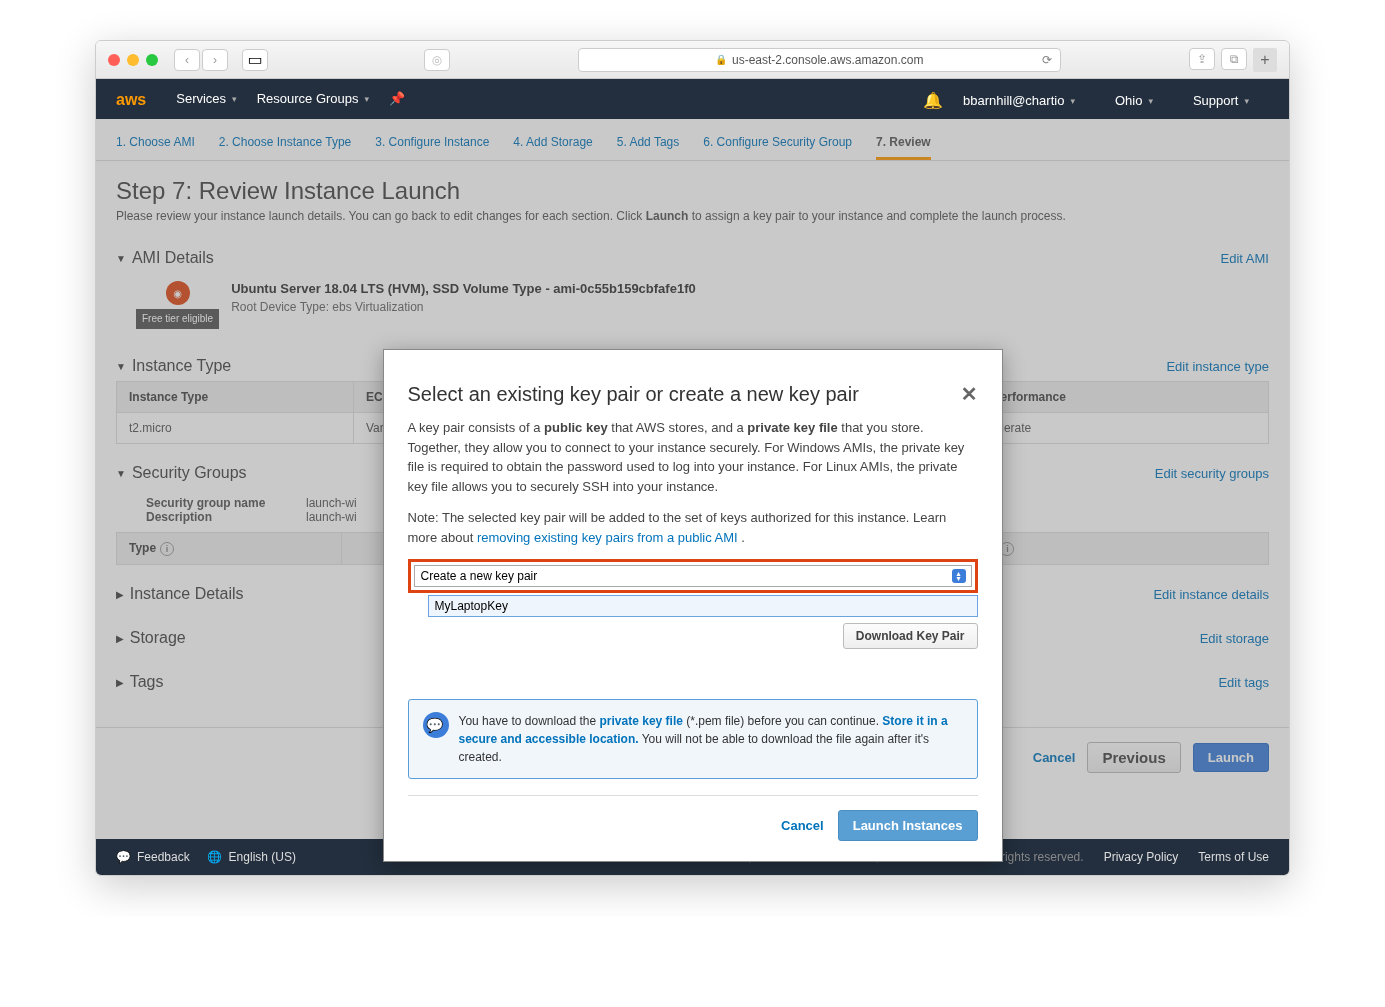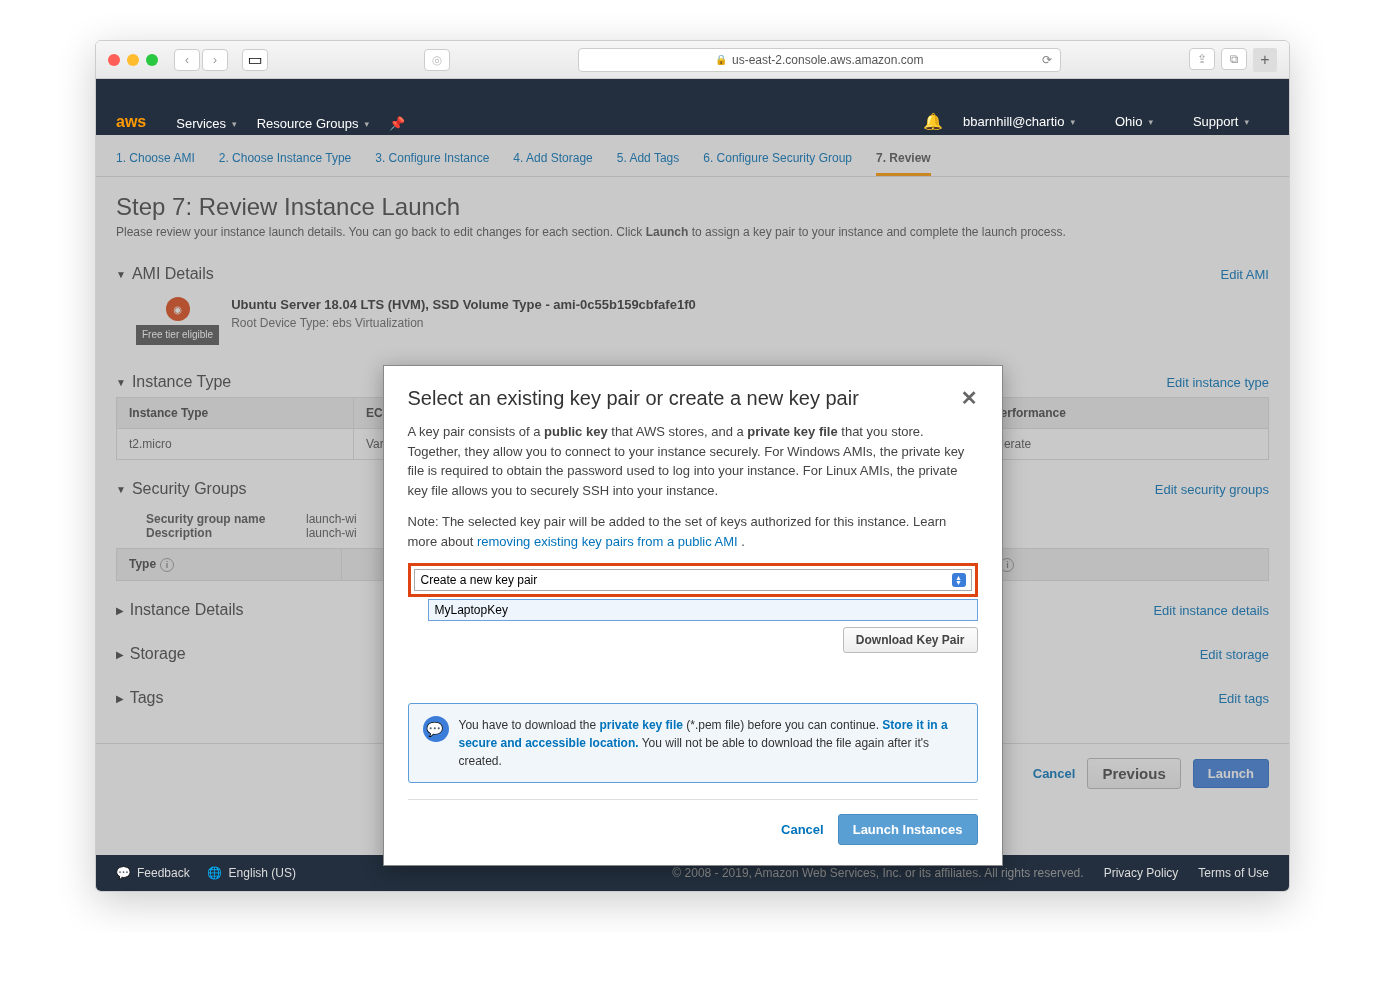--- a/index.html
+++ b/index.html
@@ -10,21 +10,21 @@
 .dot { width: 12px; height: 12px; border-radius: 50%; }
 .dot-r { background: #ff5f57; } .dot-y { background: #febc2e; } .dot-g { background: #28c840; }
 .nav-arrows { display: flex; gap: 2px; margin-left: 8px; }
 .nav-btn { width: 26px; height: 22px; border: 1px solid #ccc; background: #fff; border-radius: 4px; display: flex; align-items: center; justify-content: center; color: #999; font-size: 12px; }
 .tab-btn { width: 26px; height: 22px; border: 1px solid #ccc; background: #fff; border-radius: 4px; margin-left: 6px; display: flex; align-items: center; justify-content: center; }
 .addr-bar { flex: 1; margin: 0 120px; height: 24px; background: #fff; border: 1px solid #ccc; border-radius: 4px; display: flex; align-items: center; justify-content: center; font-size: 12px; color: #555; position: relative; }
 .lock-icon { margin-right: 4px; font-size: 10px; }
 .refresh-icon { position: absolute; right: 8px; color: #888; }
 .right-btns { display: flex; gap: 6px; }
 .plus-tab { width: 24px; height: 24px; background: #ddd; display: flex; align-items: center; justify-content: center; color: #666; border-radius: 2px; }
-.aws-header { height: 56px; background: #232f3e; display: flex; align-items: flex-end; padding: 4px 20px; color: #fff; font-size: 13px; }
+.aws-header { height: 40px; background: #232f3e; display: flex; align-items: flex-start; padding: 12px 20px; color: #fff; font-size: 13px; }
 .aws-logo { color: #f90; font-weight: bold; font-size: 16px; margin-right: 30px; }
 .aws-menu-item { display: flex; align-items: center; gap: 6px; margin-right: 20px; cursor: pointer; }
 .aws-menu-item .chev { font-size: 9px; color: #aaa; }
 .aws-header-right { margin-left: auto; display: flex; align-items: center; gap: 20px; }
 .bell-icon { font-size: 16px; color: #ddd; }
 .main-content { background: #fff; position: relative; min-height: 720px; }
 .overlay { position: absolute; inset: 0; background: rgba(100,100,100,0.35); z-index: 5; }
 .wizard-tabs { display: flex; gap: 24px; padding: 16px 20px 0; font-size: 12px; border-bottom: 1px solid #ddd; }
 .wiz-tab { color: #0073bb; padding-bottom: 8px; cursor: pointer; }
 .wiz-tab.active { color: #555; border-bottom: 3px solid #f90; font-weight: 700; }
@@ -42,21 +42,21 @@
 .ami-details { font-size: 12px; }
 .ami-title { font-weight: bold; color: #333; margin-bottom: 4px; font-size: 13px; }
 .ami-sub { color: #666; margin-bottom: 2px; }
 table.inst { width: 100%; border-collapse: collapse; font-size: 12px; }
 table.inst th { background: #eee; text-align: left; padding: 8px 12px; font-weight: bold; color: #444; border: 1px solid #ddd; }
 table.inst td { padding: 8px 12px; border: 1px solid #ddd; color: #555; }
 .sg-info { padding: 8px 30px; font-size: 12px; color: #555; }
 .sg-info .lab { font-weight: bold; display: inline-block; width: 160px; }
 .info-icon { display: inline-block; width: 14px; height: 14px; border: 1px solid #999; border-radius: 50%; font-size: 9px; text-align: center; line-height: 13px; color: #888; margin-left: 4px; }
 .modal { position: absolute; left: 50%; top: 230px; transform: translateX(-50%); width: 620px; background: #fff; border: 1px solid #888; box-shadow: 0 4px 20px rgba(0,0,0,0.3); z-index: 10; }
-.modal-head { display: flex; align-items: center; padding: 20px 24px 12px; }
+.modal-head { display: flex; align-items: center; padding: 32px 24px 12px; }
 .modal-title { font-size: 20px; font-weight: 500; color: #333; }
 .modal-close { margin-left: auto; font-size: 20px; color: #666; cursor: pointer; font-weight: bold; }
 .modal-body { padding: 0 24px 20px; font-size: 13px; color: #444; line-height: 1.5; }
 .modal-body p { margin-bottom: 12px; }
 .modal-body a { color: #0073bb; text-decoration: none; }
 .dropdown-wrap { border: 3px solid #d41; padding: 3px; margin-bottom: 2px; }
 .dropdown { width: 100%; height: 22px; border: 1px solid #aaa; font-size: 12px; padding: 0 6px; background: #fff; appearance: none; position: relative; }
 .dropdown-container { position: relative; }
 .dropdown-chev { position: absolute; right: 6px; top: 50%; transform: translateY(-50%); width: 14px; height: 14px; background: #3b7dd8; border-radius: 3px; color: #fff; font-size: 8px; display: flex; flex-direction: column; align-items: center; justify-content: center; line-height: 5px; }
 .kp-label { font-weight: bold; font-size: 12px; margin: 4px 0 2px 20px; color: #333; }

